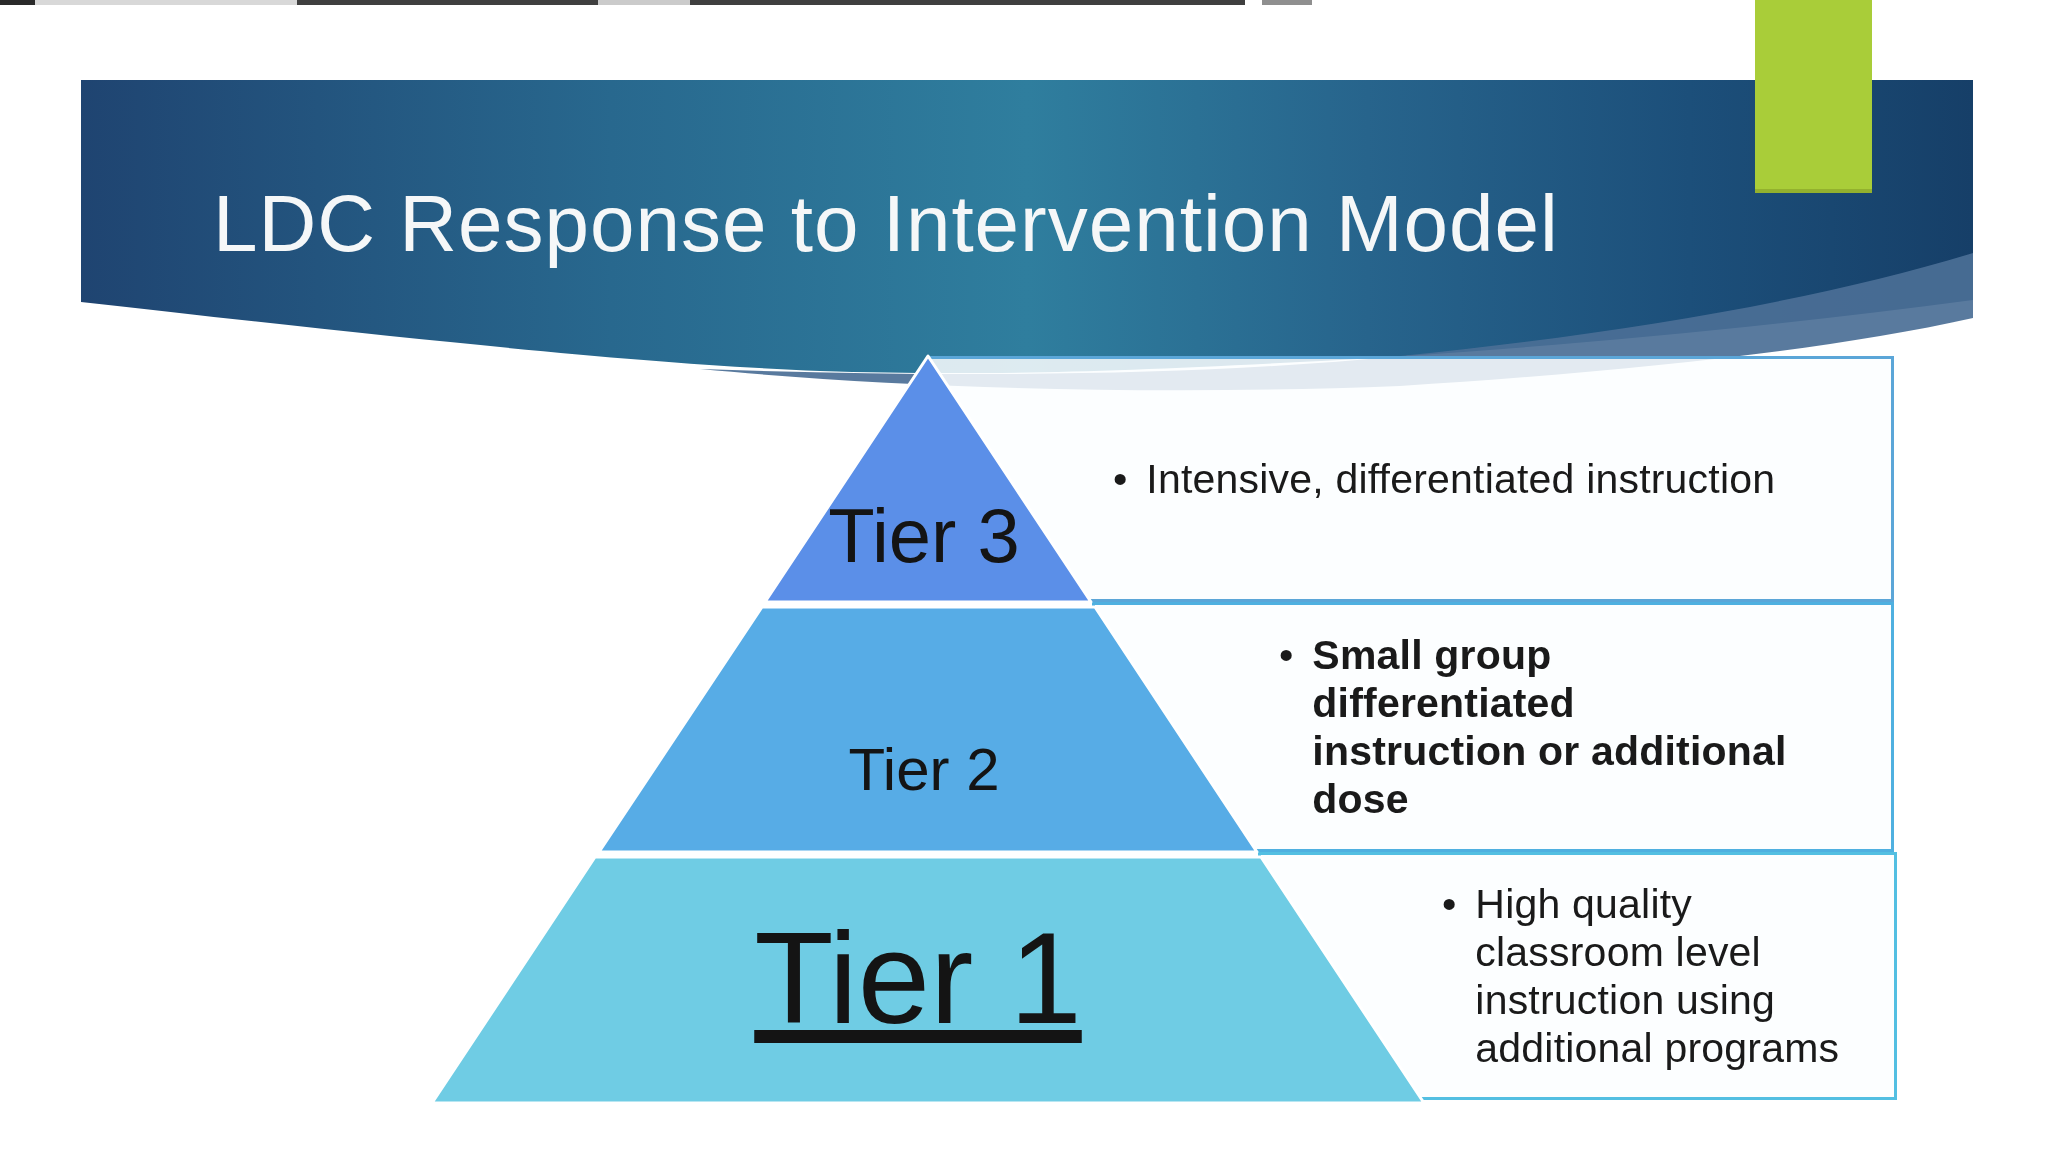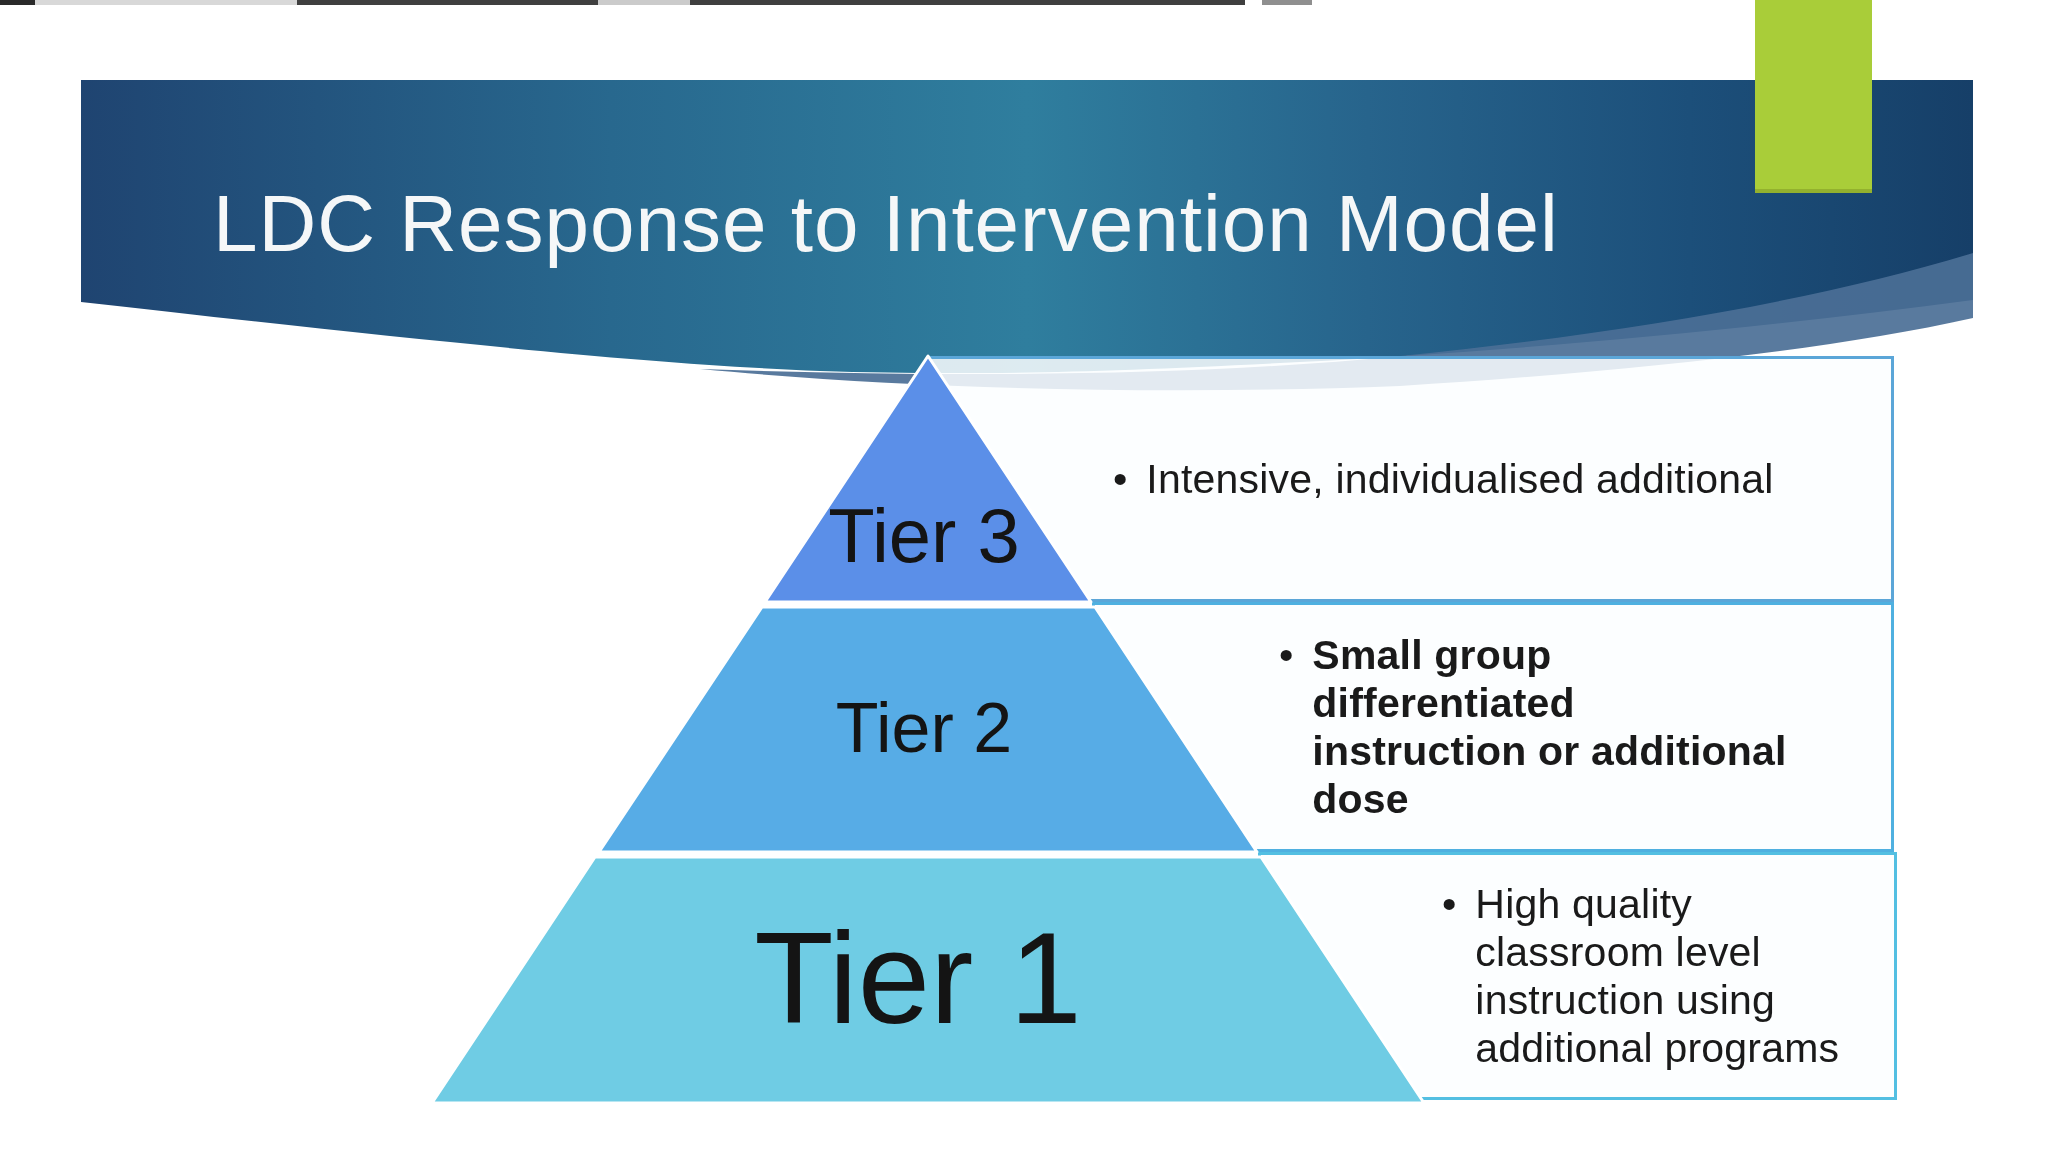--- a/index.html
+++ b/index.html
@@ -99,22 +99,22 @@
   
   .tier-label {
     position: absolute;
     transform: translate(-50%, -50%);
     z-index: 5;
     color: #141414;
     white-space: nowrap;
     line-height: 1;
   }
   #tier-label-0 { left: 924px; top: 536px; font-size: 76px; }
-  #tier-label-1 { left: 924px; top: 728px; font-size: 70px; }
-  #tier-label-2 { left: 918px; top: 978px; font-size: 130px; }
+  #tier-label-1 { left: 924px; top: 770px; font-size: 60px; }
+  #tier-label-2 { left: 918px; top: 978px; font-size: 130px; text-decoration: underline; }
 
   .citation {
     position: absolute;
     left: 34px; top: 1096px;
     z-index: 6;
     font-size: 28px;
     letter-spacing: 0.2px;
     color: var(--citation_blue);
     white-space: nowrap;
   }
@@ -156,21 +156,21 @@
              L 1973 318
              C 1820 352 1620 372 1400 386
              C 1150 396 900 388 700 369 Z" fill="#4b6f96"></path>
   </svg>
 
   <div class="slide-title">LDC Response to Intervention Model</div>
 
   <div class="tier-box" id="box-0" style="border-color: rgb(91, 166, 216); background: rgba(252, 254, 255, 0.85);">
     <div class="box-inner">
       <span class="bullet-dot">•</span>
-      <span class="bullet-text">Intensive, individualised additional</span>
+      <span class="bullet-text">Intensive, differentiated instruction</span>
     </div>
   </div>
   <div class="tier-box" id="box-1" style="border-color: rgb(79, 176, 224); background: rgba(252, 254, 255, 0.85);">
     <div class="box-inner">
       <span class="bullet-dot">•</span>
       <span class="bullet-text">Small group differentiated instruction or additional dose</span>
     </div>
   </div>
   <div class="tier-box" id="box-2" style="border-color: rgb(83, 191, 226); background: rgba(252, 254, 255, 0.85);">
     <div class="box-inner">

